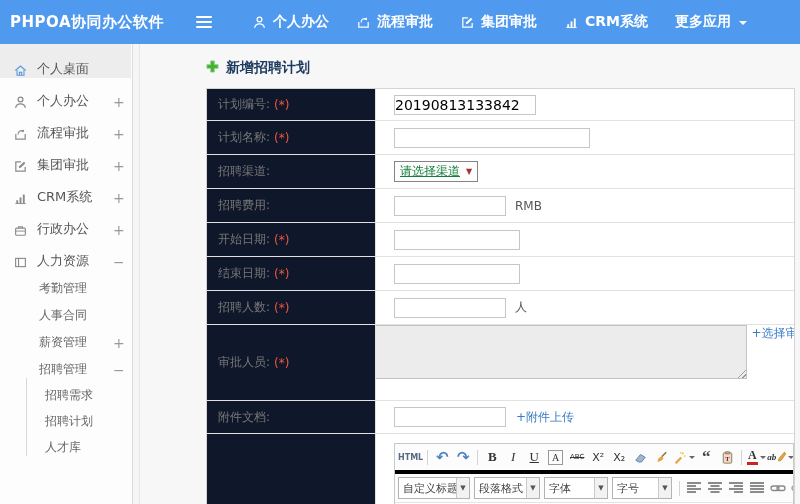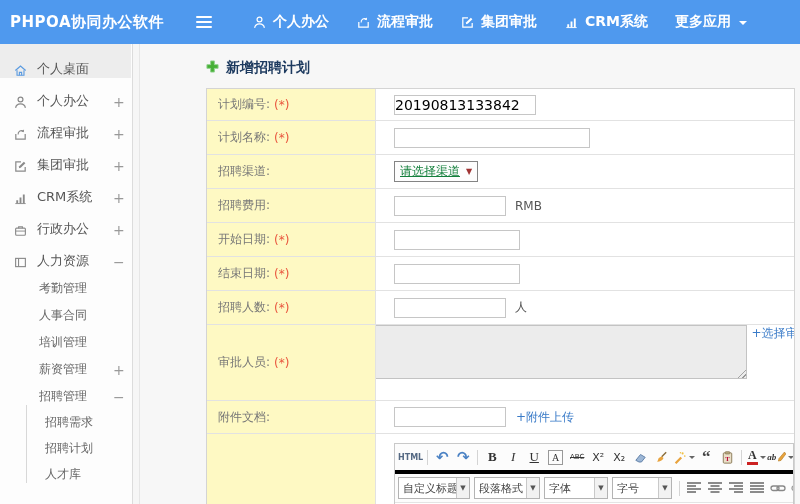--- a/index.html
+++ b/index.html
@@ -31,21 +31,21 @@
   .sub3 .side-item{height:26px;padding-left:9px;font-size:12px;color:#666}
 
   .content{flex:1;background:#f7f7f7;overflow:hidden}
   .page-title{display:flex;align-items:center;gap:7px;margin:15px 0 11px 66px}
   .page-title .t{font-size:14px;font-weight:bold;color:#1d3a5f}
 
   
   .form-table{margin-left:66px;width:589px;border:1px solid #d4d4d4;background:#fff}
   .frow{display:flex;border-bottom:1px solid #e2e2e2}
   .frow:last-child{border-bottom:none}
-  .flabel{width:169px;border-right:1px solid #e2e2e2;background:#fef9c3;display:flex;align-items:center;padding-left:11px;font-size:12px;color:#777;flex-shrink:0}
+  .flabel{width:169px;border-right:1px solid #e2e2e2;background:#0f172a;display:flex;align-items:center;padding-left:11px;font-size:12px;color:#777;flex-shrink:0}
   .req{color:#e9573f;margin-left:4px}
   .fvalue{flex:1;display:flex;align-items:center;padding-left:18px;overflow:hidden}
   .h32{height:32px}.h34{height:34px}.h76{height:76px}.h33{height:33px}.hedit{height:130px}
   input.txt{height:20px;border:1px solid #c6c6c6;font-size:14px;color:#000000;padding:1px 0;background:#fff;font-family:inherit}
   .w142{width:142px}.w196{width:196px}.w112{width:112px}.w126{width:126px}
   .unit{font-size:12px;color:#555;margin-left:9px}
   .sel{height:21px;border:1px solid #848484;background:#fdfdfd;display:inline-flex;align-items:center;padding:0 5px;cursor:pointer}
   .sel-text{font-size:12px;color:#15803d;text-decoration:underline}
   .sel-caret{color:#a03333;font-size:8px;margin-left:6px}
   .col{flex-direction:row;align-items:flex-start;justify-content:center;gap:4px}
@@ -200,24 +200,20 @@
     <div class="side-sub">
       <div class="side-item">
           <span class="lbl">考勤管理</span>
           <span class="tog"></span>
         </div>
       <div class="side-item">
           <span class="lbl">人事合同</span>
           <span class="tog"></span>
         </div>
       <div class="side-item">
-          <span class="lbl">培训管理</span>
-          <span class="tog"></span>
-        </div>
-      <div class="side-item">
           <span class="lbl">薪资管理</span>
           <span class="tog">+</span>
         </div>
       <div class="side-item">
           <span class="lbl">招聘管理</span>
           <span class="tog">−</span>
         </div>
       <div class="sub3">
         <div class="side-item">
             <span class="lbl">招聘需求</span>

